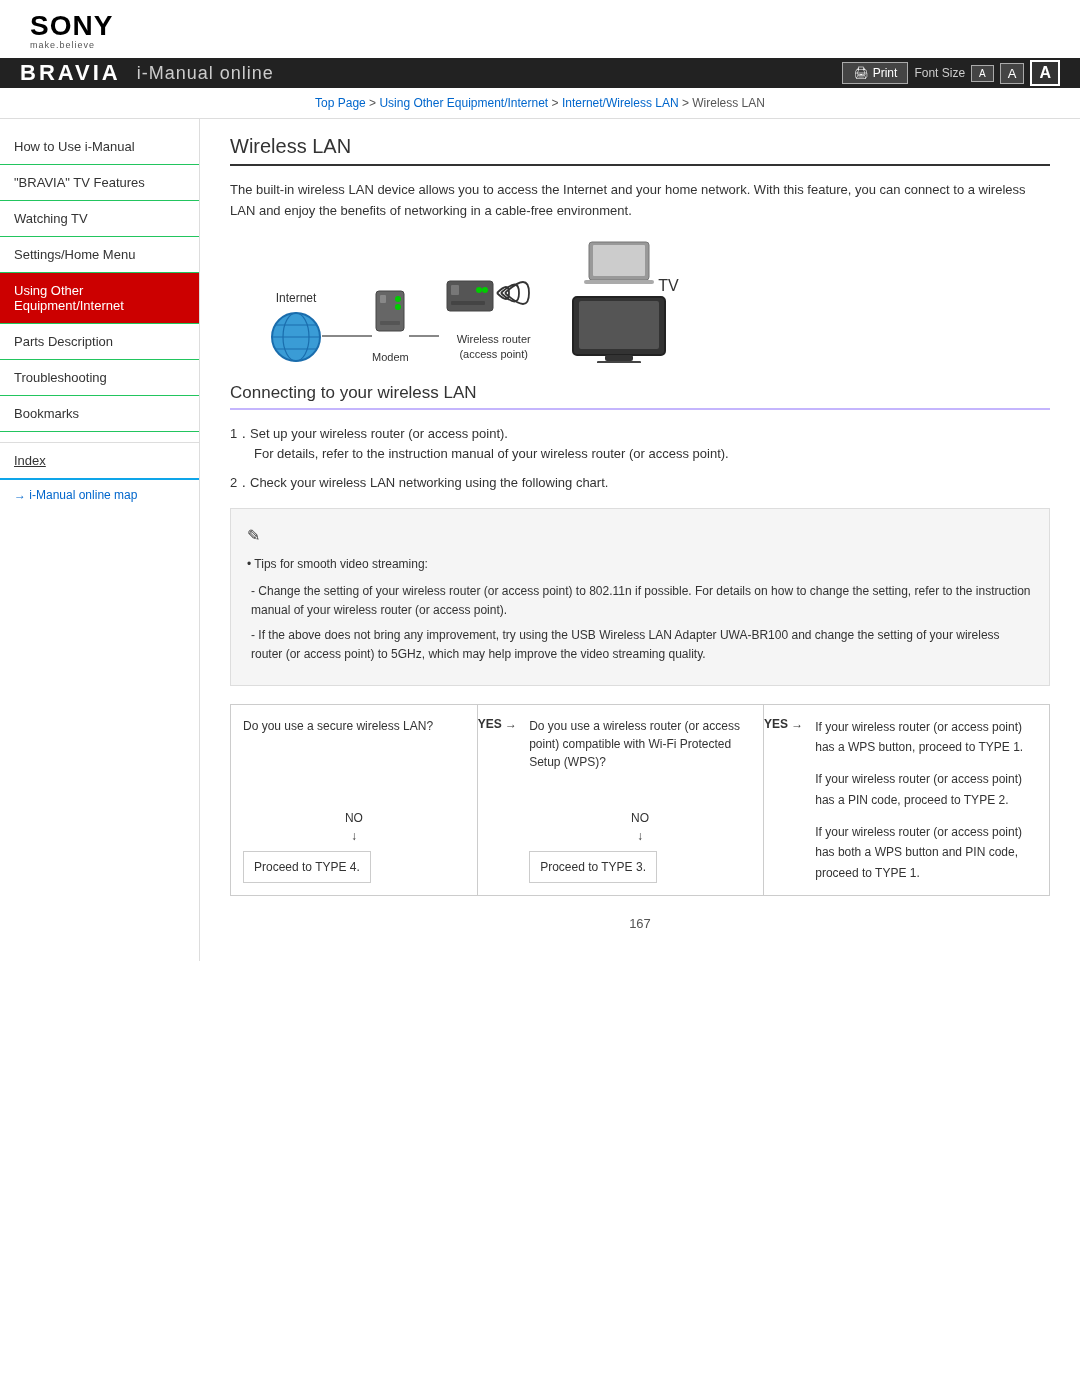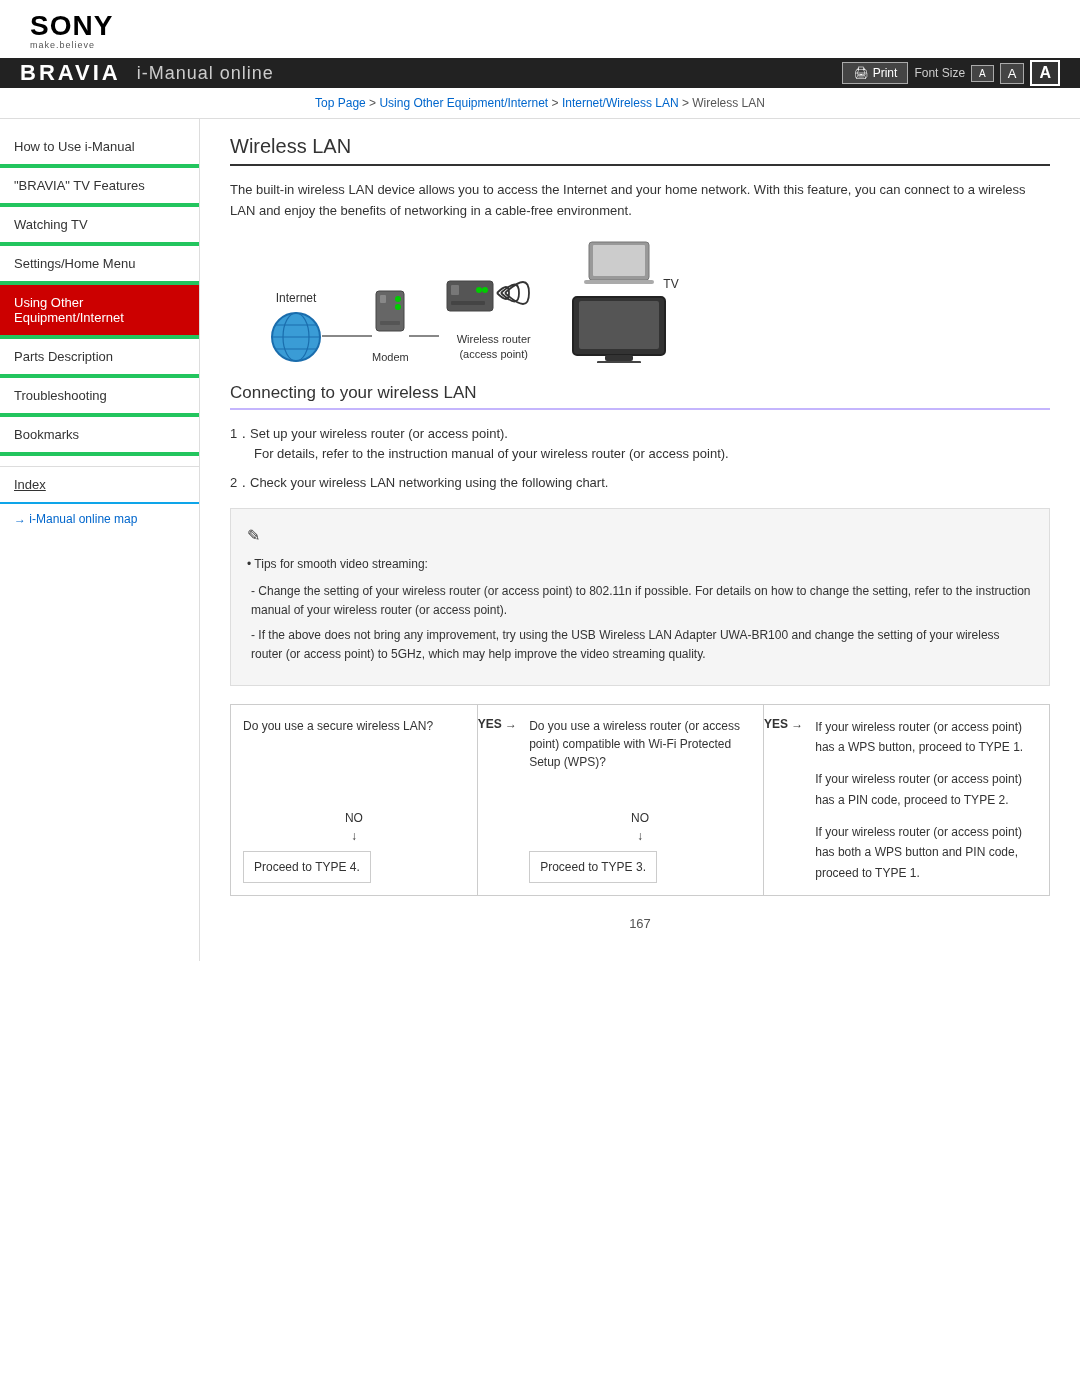--- a/index.html
+++ b/index.html
@@ -26,21 +26,21 @@
     
     .breadcrumb { text-align: center; padding: 8px 20px; font-size: 12px; color: #0066cc; border-bottom: 1px solid #ddd; }
     .breadcrumb a { color: #0066cc; text-decoration: none; }
     .breadcrumb span { color: #555; }
 
     
     .main-layout { display: flex; padding: 0; }
 
     
     .sidebar { width: 200px; min-width: 200px; border-right: 1px solid #ddd; padding: 10px 0; }
-    .sidebar-item { display: block; padding: 10px 14px; font-size: 13px; color: #333; text-decoration: none; border: none; background: none; cursor: pointer; width: 100%; text-align: left; border-bottom: 4px solid #22c55e; }
+    .sidebar-item { display: block; padding: 10px 14px; font-size: 13px; color: #333; text-decoration: none; border: none; background: none; cursor: pointer; width: 100%; text-align: left; border-bottom: 1px solid #22c55e; }
     .sidebar-item.active { background: #cc0000; color: #fff; }
     .sidebar-divider { height: 10px; }
     .sidebar-index { display: block; padding: 10px 14px; font-size: 13px; color: #333; border-top: 1px solid #ddd; border-bottom: 2px solid #0ea5e9; }
     .sidebar-map-link { display: block; padding: 8px 14px; font-size: 12px; color: #0066cc; text-decoration: none; }
     .sidebar-map-link::before { content: '→ '; }
 
     
     .content { flex: 1; padding: 16px 30px 30px 30px; }
 
     
@@ -173,21 +173,21 @@
       </div>
 
       <div style="display:flex;flex-direction:column;align-items:center;gap:4px;margin-left:20px;">
 
         <svg width="70" height="45">
           <rect x="5" y="2" width="60" height="38" rx="3" fill="#999" stroke="#777" stroke-width="1"></rect>
           <rect x="9" y="5" width="52" height="31" rx="1" fill="#ccc"></rect>
           <rect x="0" y="40" width="70" height="4" rx="2" fill="#aaa"></rect>
         </svg>
         <div style="display:flex;flex-direction:column;align-items:center;margin-top:4px;position:relative;">
-          <span style="font-size:12px;position:absolute;top:-16px;right:-10px;">TV</span>
+          <span style="font-size:16px;position:absolute;top:-16px;right:-10px;">TV</span>
           <svg width="100" height="70">
             <rect x="4" y="4" width="92" height="58" rx="4" fill="#333" stroke="#222" stroke-width="2"></rect>
             <rect x="10" y="8" width="80" height="48" rx="2" fill="#555"></rect>
             <rect x="36" y="62" width="28" height="6" rx="2" fill="#333"></rect>
             <rect x="28" y="68" width="44" height="3" rx="1" fill="#444"></rect>
           </svg>
         </div>
       </div>
     </div>
 

